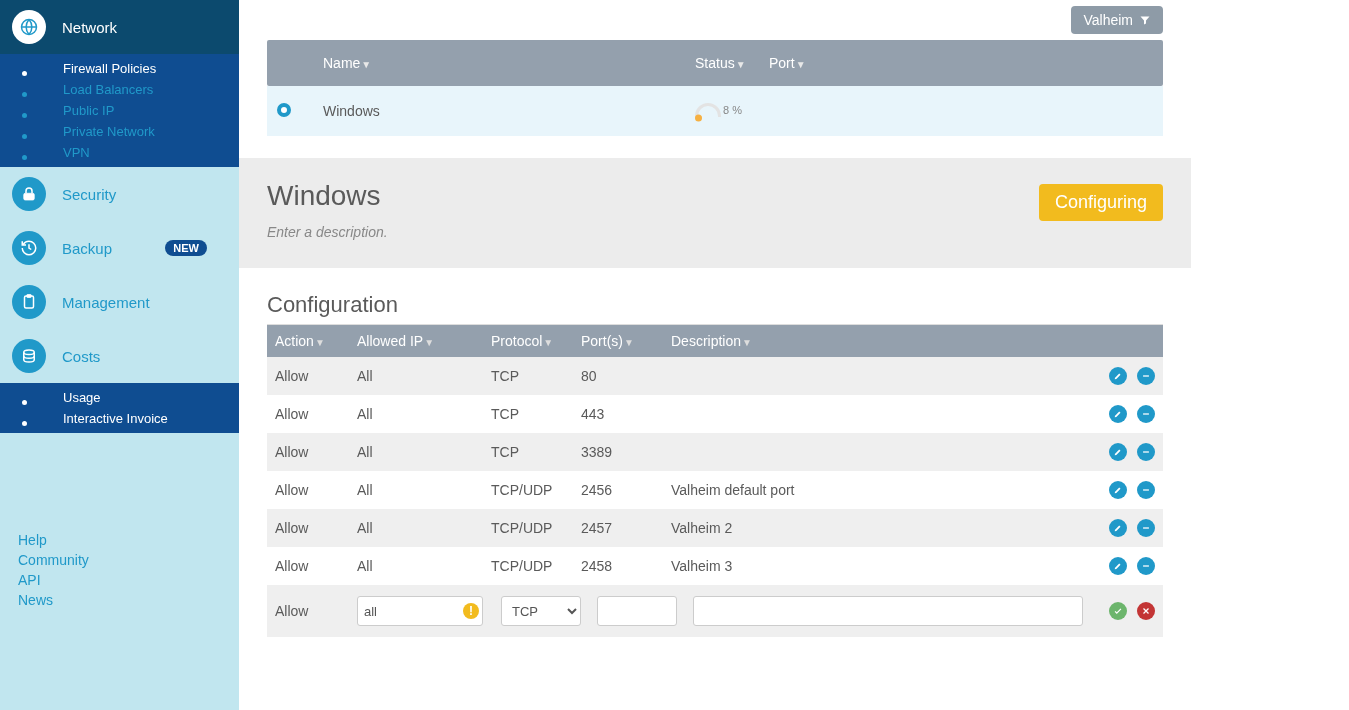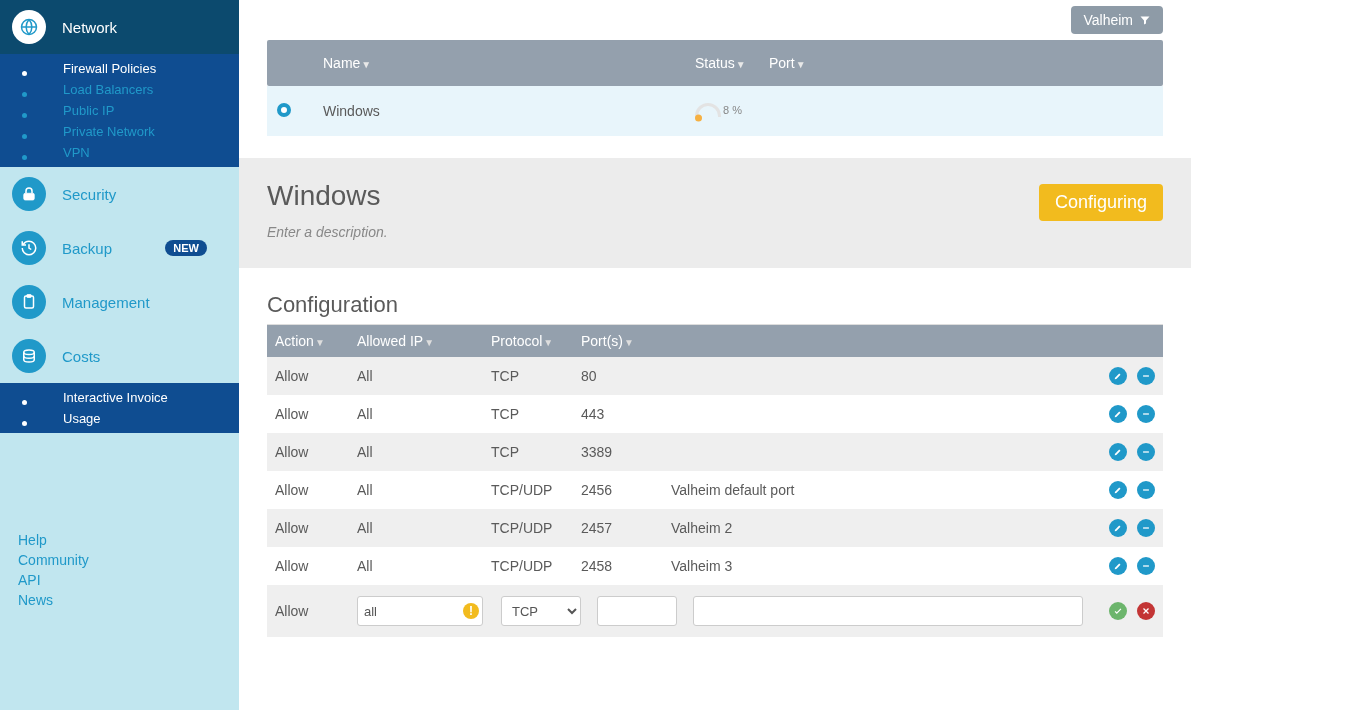--- a/index.html
+++ b/index.html
@@ -167,25 +167,25 @@
           <ellipse cx="12" cy="7" rx="7" ry="3" fill="none" stroke-width="2"></ellipse>
           <path d="M5 7v5c0 1.7 3.1 3 7 3s7-1.3 7-3V7" fill="none" stroke-width="2"></path>
           <path d="M5 12v5c0 1.7 3.1 3 7 3s7-1.3 7-3v-5" fill="none" stroke-width="2"></path>
         </svg>
     </span>
     <span class="label">Costs</span>
   </div>
   <div class="side-sub">
     <div class="side-sub-item current">
         <span class="dot"></span>
+        <span class="txt">Usage</span>
+      </div>
+    <div class="side-sub-item current">
+        <span class="dot"></span>
         <span class="txt">Interactive Invoice</span>
-      </div>
-    <div class="side-sub-item current">
-        <span class="dot"></span>
-        <span class="txt">Usage</span>
       </div>
   </div>
 
   <div class="bottom-links">
     <div>Help</div>
     <div>Community</div>
     <div>API</div>
     <div>News</div>
   </div>
 </div>
@@ -228,20 +228,21 @@
     </div>
   </div>
 
   <div class="section-title">Configuration</div>
 
   <div class="rules-head">
     <div class="cell c-action"><span>Action</span><span class="sort-caret">▼</span></div>
     <div class="cell c-ip"><span>Allowed IP</span><span class="sort-caret">▼</span></div>
     <div class="cell c-proto"><span>Protocol</span><span class="sort-caret">▼</span></div>
     <div class="cell c-port"><span>Port(s)</span><span class="sort-caret">▼</span></div>
+    <div class="cell c-desc"><span>Description</span><span class="sort-caret">▼</span></div>
     <div class="cell c-btns"></div>
   </div>
 
   <div id="rules-body">
       <div class="rule-row odd">
         <div class="cell c-action">Allow</div>
         <div class="cell c-ip">All</div>
         <div class="cell c-proto">TCP</div>
         <div class="cell c-port">80</div>
         <div class="cell c-desc"></div>

